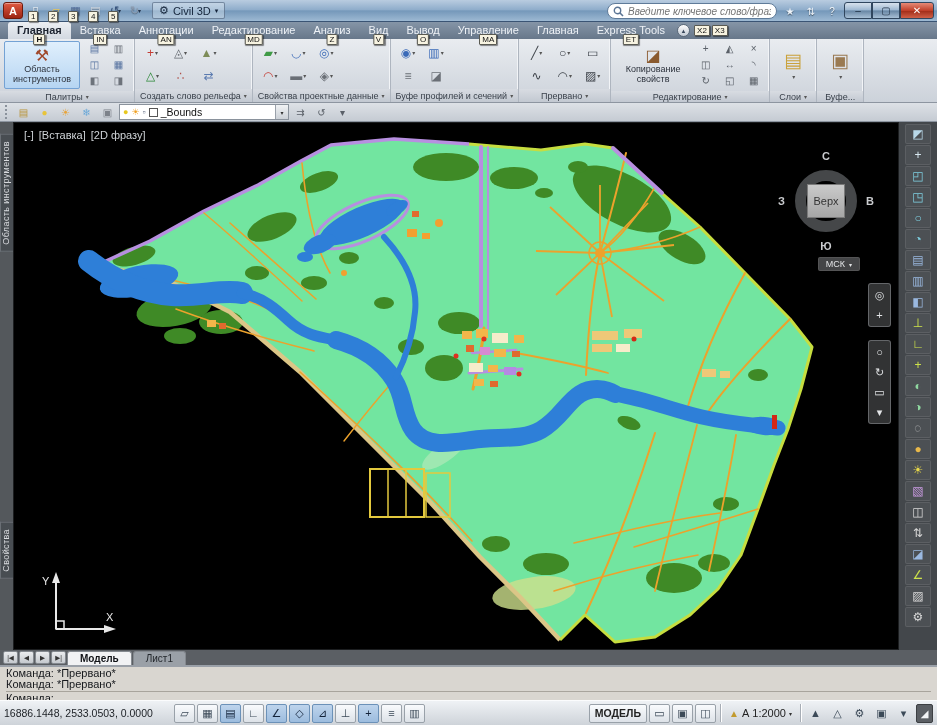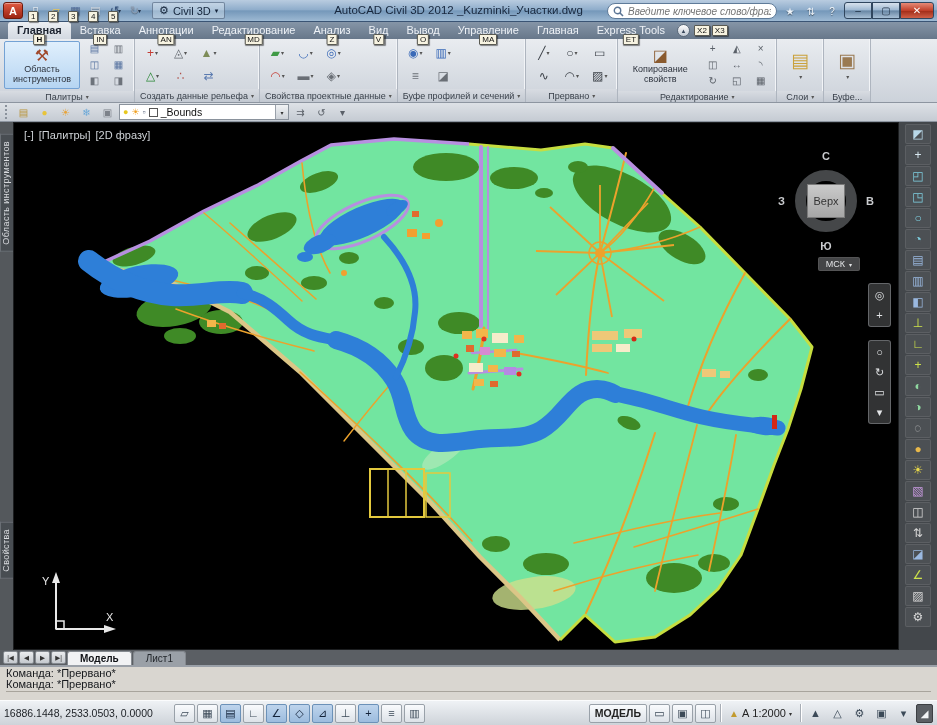--- a/index.html
+++ b/index.html
@@ -159,24 +159,20 @@
         <div class="qat-btn">
           <span class="qg" style="color: rgb(141, 156, 176);">↻</span>
           <span class="qcaret">▾</span>
         </div>
       </div>
     <div id="workspace">
       <span class="ws-icon">⚙</span>
       <span>Civil 3D</span>
       <span class="ws-caret">▾</span>
     </div>
-    <div id="wintitle">
-      <span>AutoCAD Civil 3D 2012</span>
-      <span>_Kuzminki_Участки.dwg</span>
-    </div>
     <div id="searchbox">
       <svg width="11" height="11" viewBox="0 0 11 11">
           <circle cx="4.5" cy="4.5" r="3.2" fill="none" stroke="#5a7494" stroke-width="1.4"></circle>
           <line x1="7" y1="7" x2="10" y2="10" stroke="#5a7494" stroke-width="1.6"></line>
         </svg>
       <input type="text" placeholder="Введите ключевое слово/фразу" style="">
     </div>
     <div id="tb-right-icons">
         <div class="tbi">★</div>
         <div class="tbi">⇅</div>
@@ -262,21 +258,21 @@
               <div class="sbtn">
                 <span class="sg" style="color: rgb(125, 140, 88);">▲</span>
                 <span class="scaret">▾</span>
               </div>
               <div class="sbtn">
                 <span class="sg" style="color: rgb(90, 122, 176);">⇄</span>
               </div>
             </div>
           </div>
           <div class="panel-label">
-            <span>Создать данные рельефа</span>
+            <span>Создать слово рельефа</span>
             <span class="pcaret">▾</span>
           </div>
         </div>
         <div class="panel">
           <div class="panel-body">
             <div class="pgrid pgrid2">
               <div class="sbtn">
                 <span class="sg" style="color: rgb(63, 154, 70);">▰</span>
                 <span class="scaret">▾</span>
               </div>
@@ -590,21 +586,21 @@
           <circle cx="425" cy="100" r="4" fill="#f2a030"></circle>
           <circle cx="470" cy="216" r="2.5" fill="#e03020"></circle>
           <circle cx="505" cy="251" r="2.5" fill="#e03020"></circle>
           <circle cx="442" cy="233" r="2.5" fill="#e03020"></circle>
           <circle cx="620" cy="216" r="2.5" fill="#d42816"></circle>
           <circle cx="330" cy="150" r="3" fill="#f2a030"></circle>
         </svg>
 
       <div id="vplabel">
           <span>[-]</span>
-          <span>[Палитры]</span>
+          <span>[Вставка]</span>
           <span>[2D фразу]</span>
         </div>
 
       <div id="viewcube">
         <div class="vc-ring"></div>
         <span class="vc-letter vc-n">С</span>
         <span class="vc-letter vc-e">В</span>
         <span class="vc-letter vc-s">Ю</span>
         <span class="vc-letter vc-w">З</span>
         <div class="vc-face">Верх</div>
@@ -723,20 +719,21 @@
       </div>
     <div class="ltab active">Модель</div>
     <div class="ltab">Лист1</div>
   </div>
 
   <div id="cmd">
     <div class="hist">
       <div class="cline">Команда: *Прервано*</div>
       <div class="cline">Команда: *Прервано*</div>
     </div>
+    <div class="cline">Команда:</div>
   </div>
 
   <div id="status">
     <div class="coords">16886.1448, 2533.0503, 0.0000</div>
     <div id="toggles" style="display:flex;gap:2px">
         <div class="tgl">▱</div>
         <div class="tgl">▦</div>
         <div class="tgl pressed">▤</div>
         <div class="tgl">∟</div>
         <div class="tgl pressed">∠</div>

